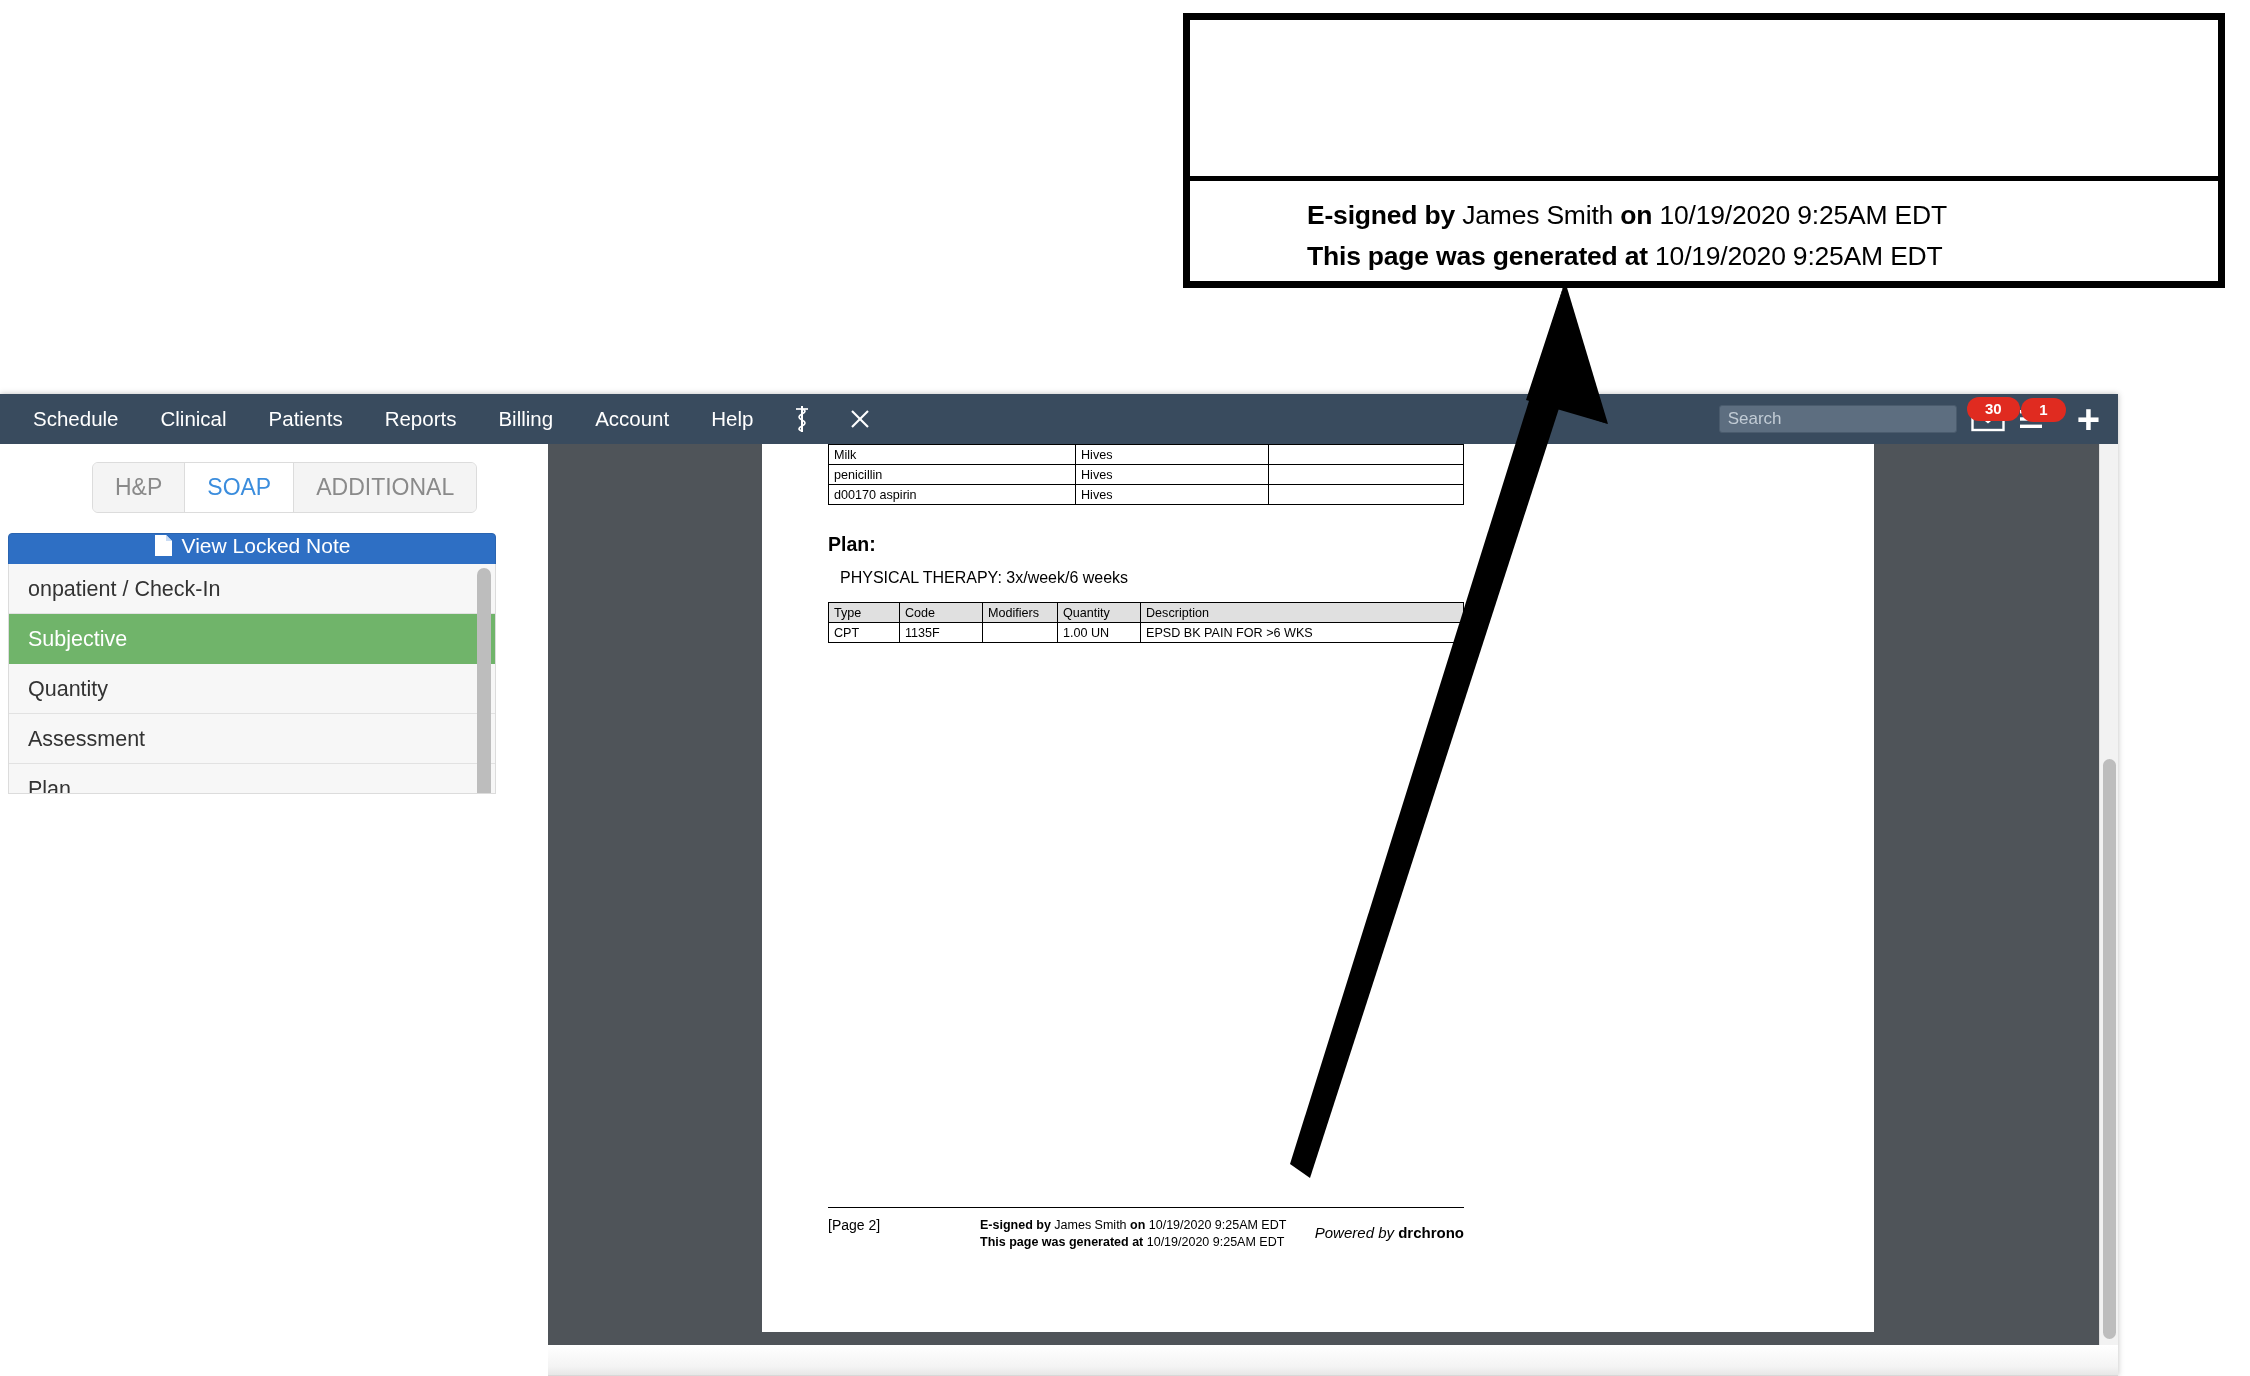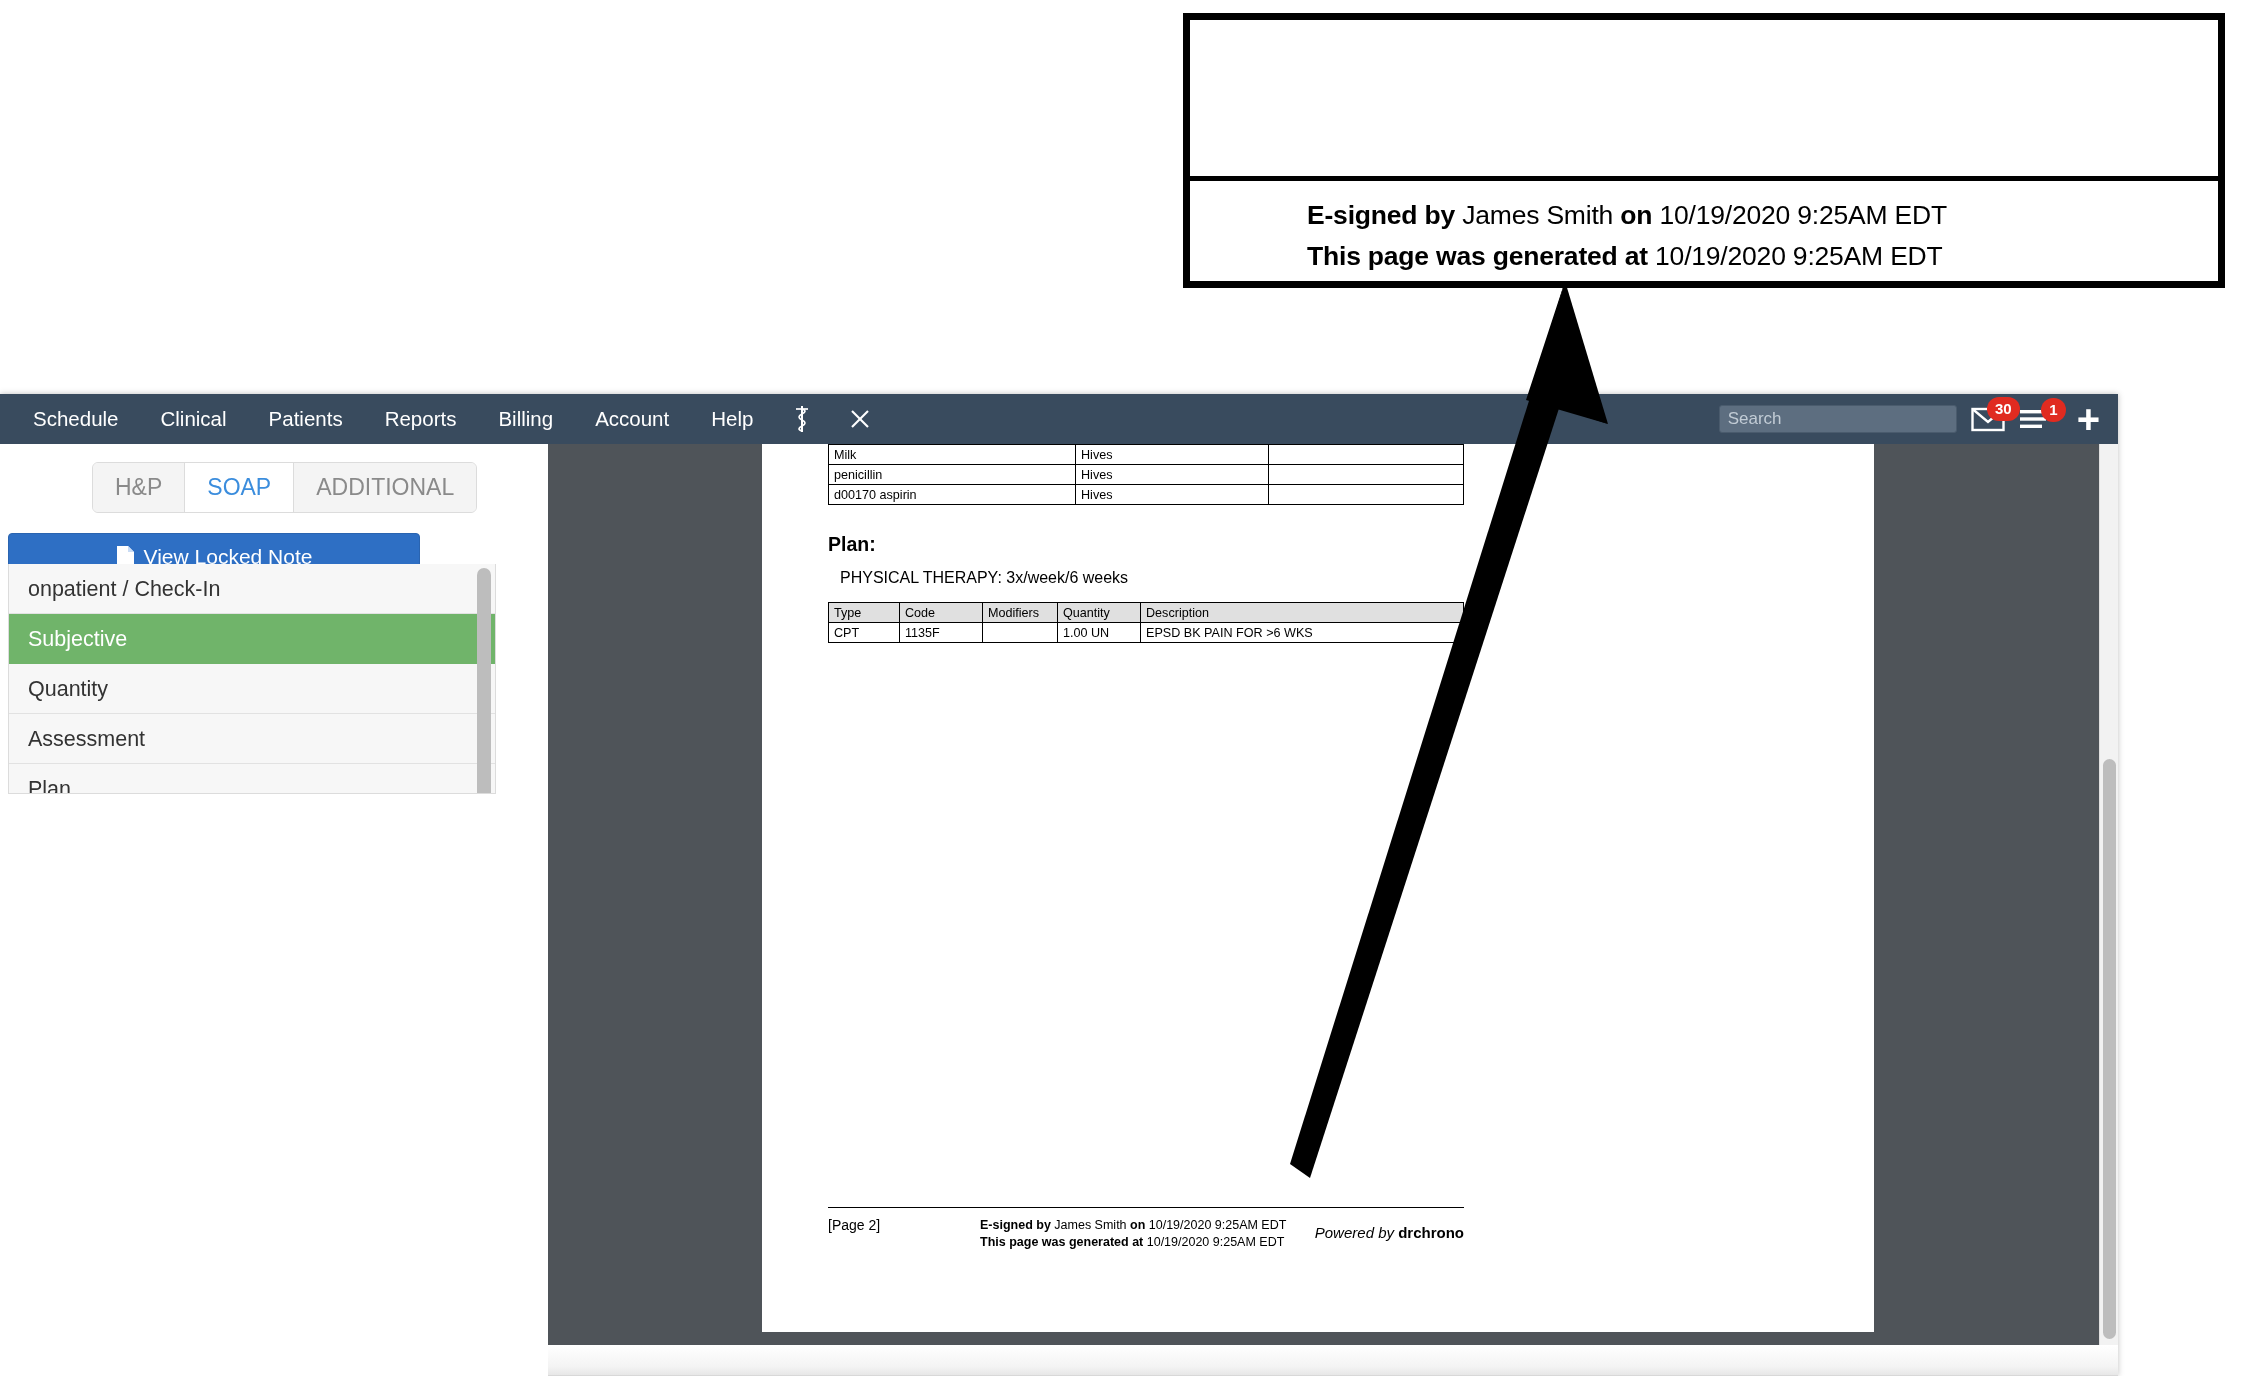--- a/index.html
+++ b/index.html
@@ -144,21 +144,21 @@
     position: absolute;
     top: -9px;
     right: -15px;
     background: #e02b20;
     color: #ffffff;
     font-size: 15px;
     font-weight: bold;
     min-width: 17px;
     height: 24px;
     line-height: 24px;
-    padding: 0 8px;
+    padding: 0 18px;
     border-radius: 12px;
     text-align: center;
     box-sizing: border-box;
   }
   #plus-icon {
     color: #ffffff;
     font-size: 40px;
     font-weight: bold;
     line-height: 32px;
     margin-left: 26px;
@@ -198,29 +198,29 @@
   }
   .note-tab:last-child { border-right: none; }
   .note-tab.active {
     color: #3b8ddd;
     background: #ffffff;
   }
   #view-locked-note-btn {
     position: absolute;
     left: 8px;
     top: 89px;
-    width: 412px;
+    width: 488px;
     height: 47px;
     background: #2e6fc4;
     border: 1px solid #2a64b0;
     border-radius: 4px;
     color: #ffffff;
     font-size: 21px;
     display: flex;
-    align-items: center;
+    align-items: flex-start;
     justify-content: center;
     gap: 9px;
     cursor: pointer;
     box-sizing: border-box;
   }
   #sidebar-list {
     position: absolute;
     left: 8px;
     top: 120px;
     width: 488px;

